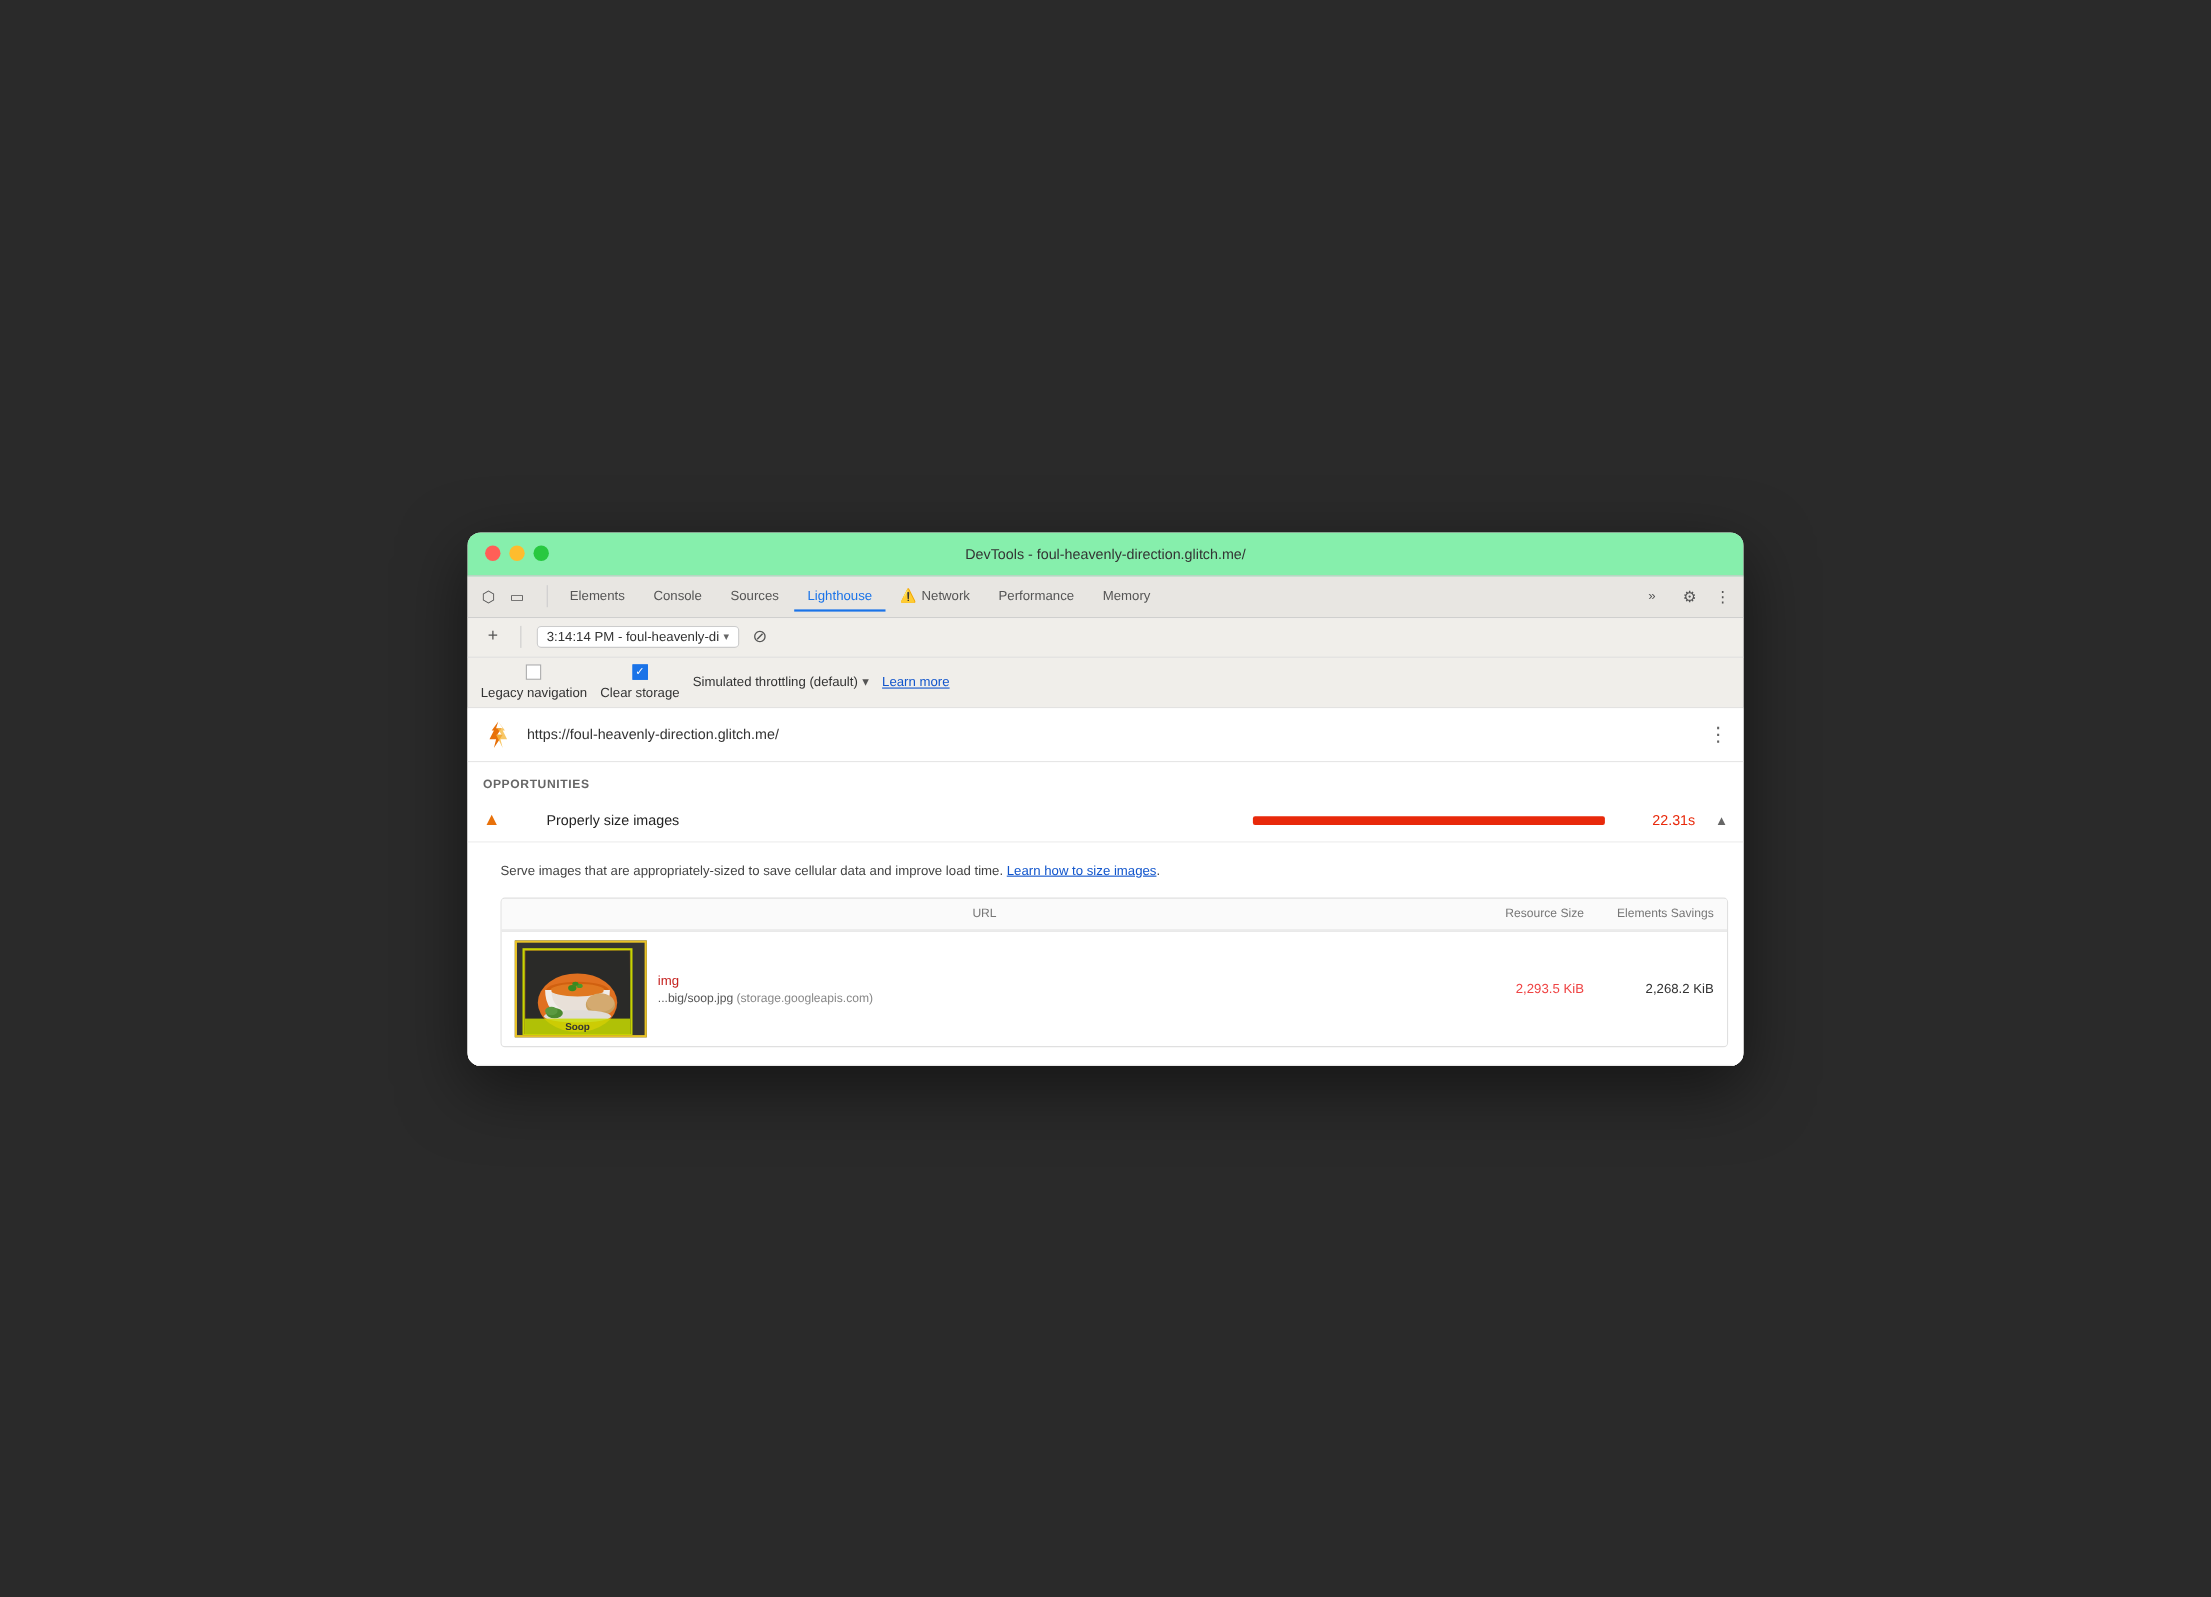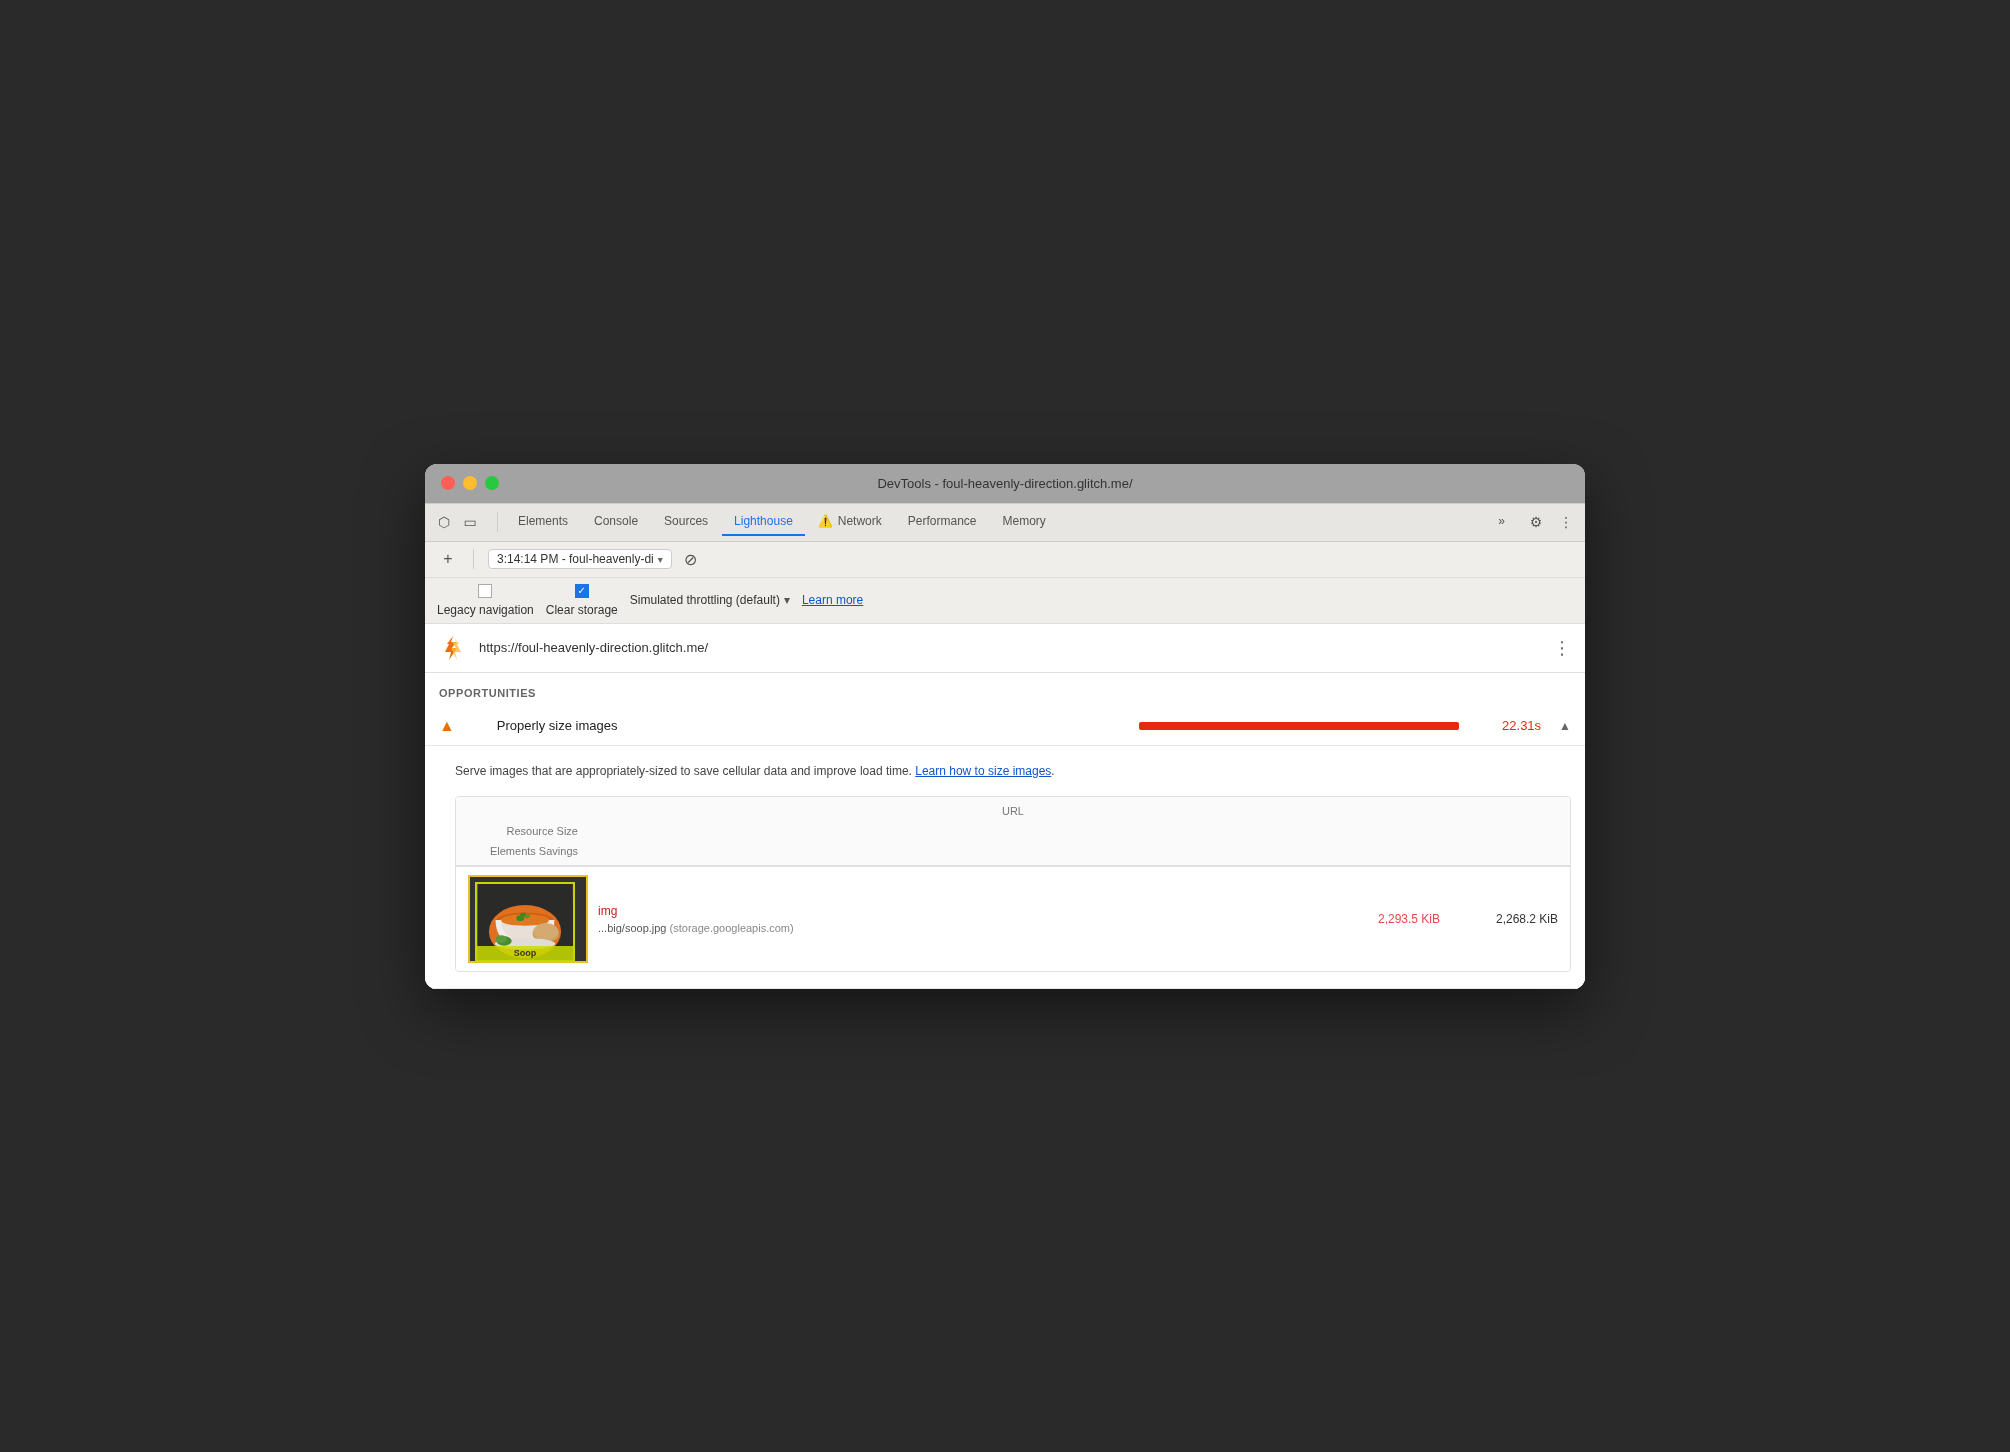--- a/index.html
+++ b/index.html
@@ -12,21 +12,21 @@
       font-family: -apple-system, BlinkMacSystemFont, 'Segoe UI', sans-serif;
     }
     .window {
       width: 1160px;
       background: #f0eeea;
       border-radius: 12px;
       box-shadow: 0 20px 60px rgba(0,0,0,0.5);
       overflow: hidden;
     }
     .title-bar {
-      background: #a3a3a3;
+      background: #86efac;
       padding: 12px 16px;
       display: flex;
       align-items: center;
       justify-content: center;
       position: relative;
       border-bottom: 1px solid #ccc;
     }
     .traffic-lights {
       position: absolute;
       left: 16px;
@@ -290,21 +290,20 @@
       border-radius: 4px;
       overflow: hidden;
       background: #fafafa;
     }
     .detail-table-header {
       display: flex;
       padding: 8px 12px;
       background: #fafafa;
       border-bottom: 1px solid #e0e0e0;
       gap: 8px;
-      flex-direction: column;
     }
     .dt-col-url {
       flex: 1;
       font-size: 11px;
       color: #777;
       text-align: center;
     }
     .dt-col-size {
       width: 110px;
       font-size: 11px;

